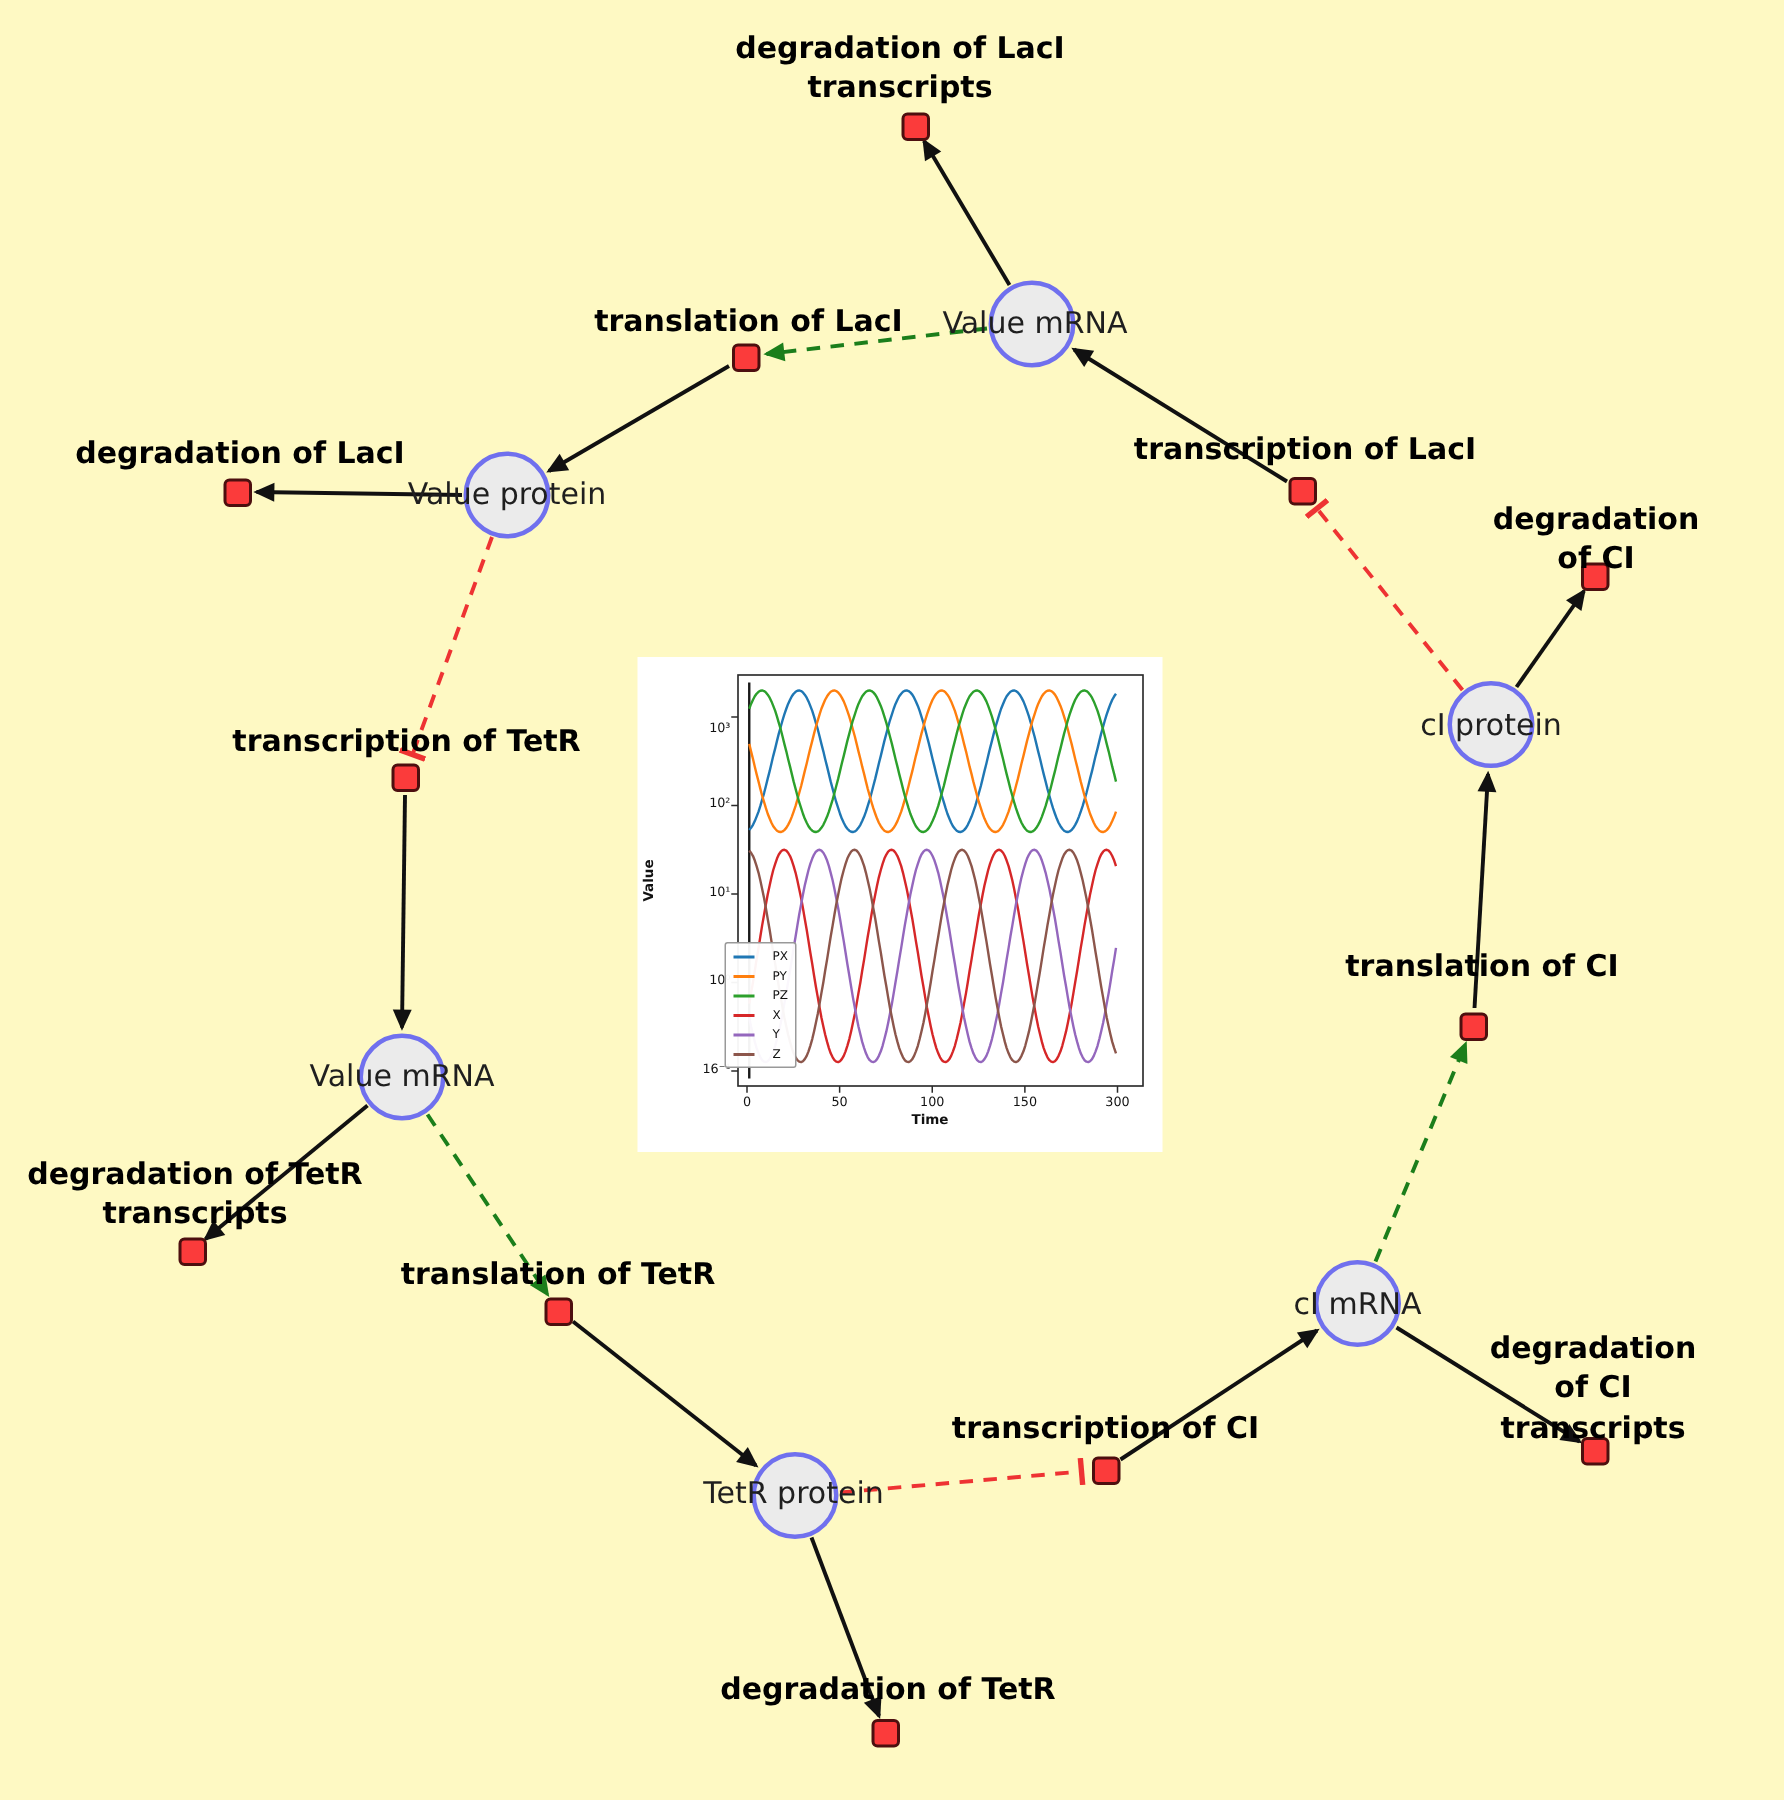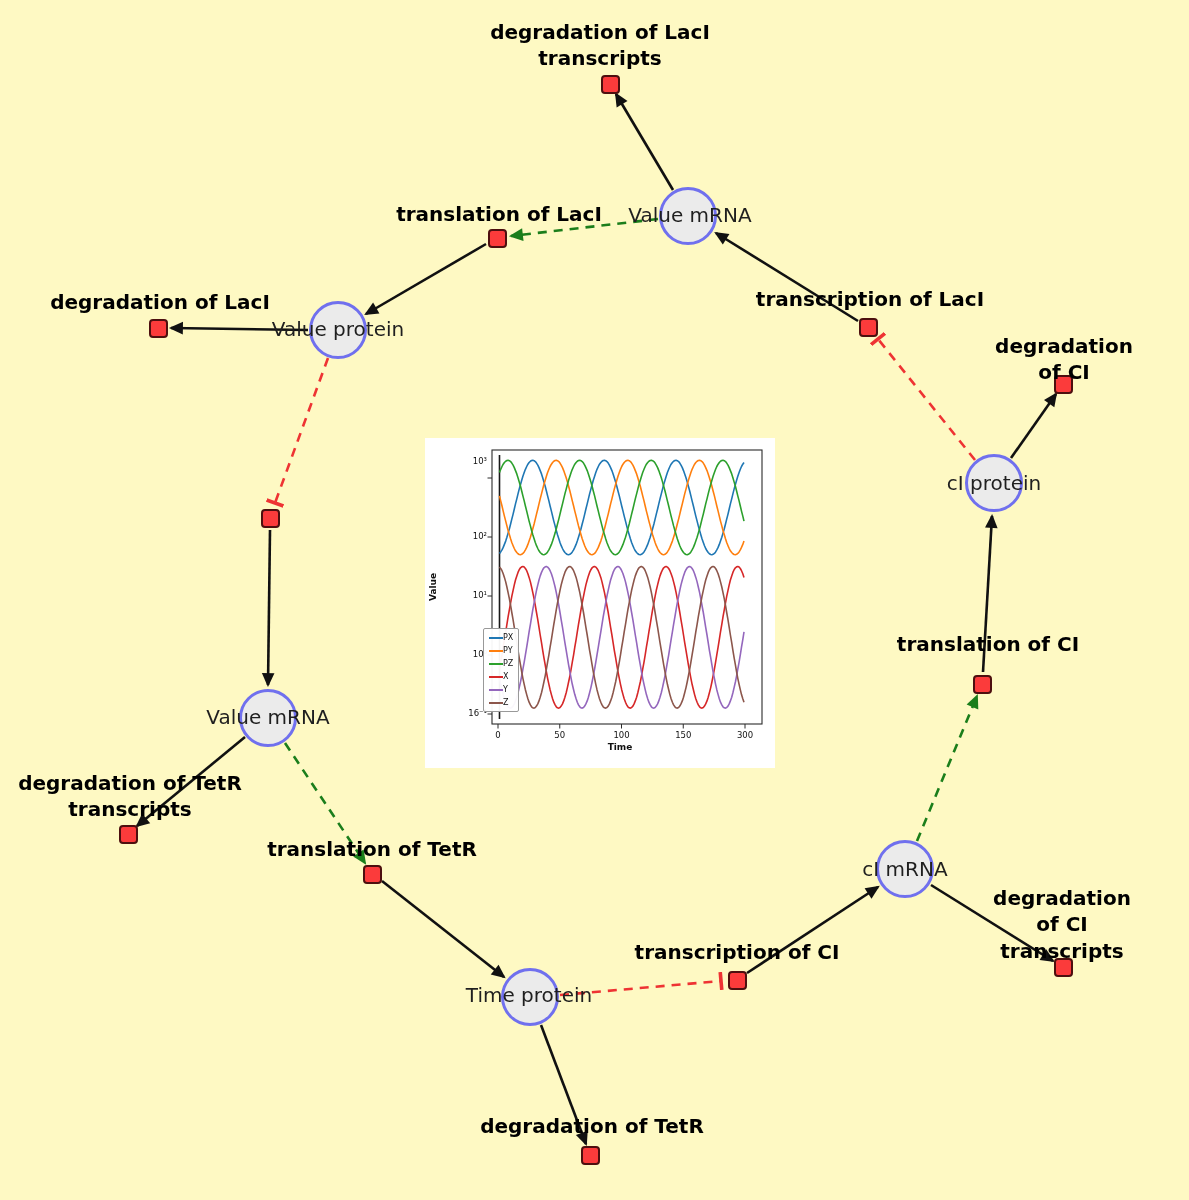--- a/index.html
+++ b/index.html
@@ -17,21 +17,21 @@
   .chart{position:absolute;left:425px;top:438px;width:350px;height:330px;z-index:5;background:#fff;}
   .chart svg{position:absolute;left:0;top:0;}
   .ytick{position:absolute;left:10px;width:52px;text-align:right;font-size:8.5px;color:#111;}
   .xtick{position:absolute;width:30px;text-align:center;top:292px;font-size:8.5px;color:#111;}
   .ylabel{position:absolute;left:-12px;top:144px;width:40px;text-align:center;
           transform:rotate(-90deg);font-size:9px;font-weight:bold;color:#111;}
   .xlabel{position:absolute;left:175px;top:304px;width:40px;text-align:center;
           font-size:9px;font-weight:bold;color:#111;}
   .legend{position:absolute;left:58px;top:190px;padding:3px 5px;border:1px solid #999;
           background:rgba(255,255,255,0.95);display:flex;flex-direction:column;gap:2px;border-radius:2px;}
-  .lg-entry{display:flex;align-items:center;gap:0;height:11px;}
+  .lg-entry{display:flex;align-items:center;gap:12px;height:11px;}
   .lg-line{display:inline-block;width:14px;height:2px;background:#000;}
   .lg-label{font-size:8px;color:#111;}
 </style>
 </head>
 <body>
 
 <div class="canvas">
 
   <svg class="edges" width="1189" height="1200" viewBox="0 0 1189 1200">
     <defs>
@@ -87,33 +87,34 @@
   <div class="reaction" style="left:737px;top:980px"></div>
   <div class="reaction" style="left:1063px;top:967px"></div>
   <div class="reaction" style="left:590px;top:1155px"></div>
 
   <div class="rlabel" style="left:600px;top:45px">degradation of LacI
 transcripts</div>
   <div class="rlabel" style="left:499px;top:214px">translation of LacI</div>
   <div class="rlabel" style="left:870px;top:299px">transcription of LacI</div>
   <div class="rlabel" style="left:160px;top:302px">degradation of LacI</div>
   <div class="rlabel" style="left:1064px;top:359px">degradation of CI</div>
+  <div class="rlabel" style="left:271px;top:494px">transcription of TetR</div>
   <div class="rlabel" style="left:988px;top:644px">translation of CI</div>
   <div class="rlabel" style="left:130px;top:796px">degradation of TetR
 transcripts</div>
   <div class="rlabel" style="left:372px;top:849px">translation of TetR</div>
   <div class="rlabel" style="left:737px;top:952px">transcription of CI</div>
   <div class="rlabel" style="left:1062px;top:925px">degradation of CI
 transcripts</div>
   <div class="rlabel" style="left:592px;top:1126px">degradation of TetR</div>
 
   <div class="slabel" style="left:690px;top:215px">Value mRNA</div>
   <div class="slabel" style="left:338px;top:329px">Value protein</div>
   <div class="slabel" style="left:268px;top:717px">Value mRNA</div>
-  <div class="slabel" style="left:529px;top:995px">Time protein</div>
+  <div class="slabel" style="left:529px;top:995px">TetR protein</div>
   <div class="slabel" style="left:905px;top:869px">cI mRNA</div>
   <div class="slabel" style="left:994px;top:483px">cI protein</div>
 
   <div class="chart">
     <svg id="chart-svg" width="350" height="330" viewBox="0 0 350 330">
       <rect x="67" y="12" width="270" height="274" fill="#fff" stroke="#2b2b2b" stroke-width="1.1"></rect>
 
       <line x1="73" y1="286" x2="73" y2="290.5" stroke="#2b2b2b" stroke-width="1"></line>
       <line x1="134.75" y1="286" x2="134.75" y2="290.5" stroke="#2b2b2b" stroke-width="1"></line>
       <line x1="196.5" y1="286" x2="196.5" y2="290.5" stroke="#2b2b2b" stroke-width="1"></line>
@@ -130,21 +131,21 @@
       <g id="curves">
           <polyline points="74.5,115.4 75.7,113.9 77.0,111.9 78.2,109.4 79.4,106.4 80.7,103.1 81.9,99.3 83.1,95.1 84.4,90.7 85.6,86.0 86.8,81.1 88.1,76.1 89.3,71.0 90.5,65.9 91.8,60.9 93.0,55.9 94.2,51.1 95.5,46.5 96.7,42.2 97.9,38.2 99.2,34.5 100.4,31.3 101.7,28.5 102.9,26.2 104.1,24.5 105.4,23.2 106.6,22.5 107.8,22.3 109.1,22.7 110.3,23.6 111.5,25.1 112.8,27.1 114.0,29.6 115.2,32.6 116.5,35.9 117.7,39.7 118.9,43.9 120.2,48.3 121.4,53.0 122.6,57.9 123.9,62.9 125.1,68.0 126.4,73.1 127.6,78.1 128.8,83.1 130.1,87.9 131.3,92.5 132.5,96.8 133.8,100.8 135.0,104.5 136.2,107.7 137.5,110.5 138.7,112.8 139.9,114.5 141.2,115.8 142.4,116.5 143.6,116.7 144.9,116.3 146.1,115.4 147.3,113.9 148.6,111.9 149.8,109.4 151.1,106.4 152.3,103.1 153.5,99.3 154.8,95.1 156.0,90.7 157.2,86.0 158.5,81.1 159.7,76.1 160.9,71.0 162.2,65.9 163.4,60.9 164.6,55.9 165.9,51.1 167.1,46.5 168.3,42.2 169.6,38.2 170.8,34.5 172.0,31.3 173.3,28.5 174.5,26.2 175.8,24.5 177.0,23.2 178.2,22.5 179.5,22.3 180.7,22.7 181.9,23.6 183.2,25.1 184.4,27.1 185.6,29.6 186.9,32.6 188.1,35.9 189.3,39.7 190.6,43.9 191.8,48.3 193.0,53.0 194.3,57.9 195.5,62.9 196.7,68.0 198.0,73.1 199.2,78.1 200.5,83.1 201.7,87.9 202.9,92.5 204.2,96.8 205.4,100.8 206.6,104.5 207.9,107.7 209.1,110.5 210.3,112.8 211.6,114.5 212.8,115.8 214.0,116.5 215.3,116.7 216.5,116.3 217.7,115.4 219.0,113.9 220.2,111.9 221.4,109.4 222.7,106.4 223.9,103.1 225.2,99.3 226.4,95.1 227.6,90.7 228.9,86.0 230.1,81.1 231.3,76.1 232.6,71.0 233.8,65.9 235.0,60.9 236.3,55.9 237.5,51.1 238.7,46.5 240.0,42.2 241.2,38.2 242.4,34.5 243.7,31.3 244.9,28.5 246.1,26.2 247.4,24.5 248.6,23.2 249.9,22.5 251.1,22.3 252.3,22.7 253.6,23.6 254.8,25.1 256.0,27.1 257.3,29.6 258.5,32.6 259.7,35.9 261.0,39.7 262.2,43.9 263.4,48.3 264.7,53.0 265.9,57.9 267.1,62.9 268.4,68.0 269.6,73.1 270.8,78.1 272.1,83.1 273.3,87.9 274.6,92.5 275.8,96.8 277.0,100.8 278.3,104.5 279.5,107.7 280.7,110.5 282.0,112.8 283.2,114.5 284.4,115.8 285.7,116.5 286.9,116.7 288.1,116.3 289.4,115.4 290.6,113.9 291.8,111.9 293.1,109.4 294.3,106.4 295.5,103.1 296.8,99.3 298.0,95.1 299.3,90.7 300.5,86.0 301.7,81.1 303.0,76.1 304.2,71.0 305.4,65.9 306.7,60.9 307.9,55.9 309.1,51.1 310.4,46.5 311.6,42.2 312.8,38.2 314.1,34.5 315.3,31.3 316.5,28.5 317.8,26.2 319.0,24.5" fill="none" stroke="#1f77b4" stroke-width="1.6" stroke-linejoin="round"></polyline>
           <polyline points="74.5,57.9 75.7,62.9 77.0,68.0 78.2,73.1 79.4,78.1 80.7,83.1 81.9,87.9 83.1,92.5 84.4,96.8 85.6,100.8 86.8,104.5 88.1,107.7 89.3,110.5 90.5,112.8 91.8,114.5 93.0,115.8 94.2,116.5 95.5,116.7 96.7,116.3 97.9,115.4 99.2,113.9 100.4,111.9 101.7,109.4 102.9,106.4 104.1,103.1 105.4,99.3 106.6,95.1 107.8,90.7 109.1,86.0 110.3,81.1 111.5,76.1 112.8,71.0 114.0,65.9 115.2,60.9 116.5,55.9 117.7,51.1 118.9,46.5 120.2,42.2 121.4,38.2 122.6,34.5 123.9,31.3 125.1,28.5 126.4,26.2 127.6,24.5 128.8,23.2 130.1,22.5 131.3,22.3 132.5,22.7 133.8,23.6 135.0,25.1 136.2,27.1 137.5,29.6 138.7,32.6 139.9,35.9 141.2,39.7 142.4,43.9 143.6,48.3 144.9,53.0 146.1,57.9 147.3,62.9 148.6,68.0 149.8,73.1 151.1,78.1 152.3,83.1 153.5,87.9 154.8,92.5 156.0,96.8 157.2,100.8 158.5,104.5 159.7,107.7 160.9,110.5 162.2,112.8 163.4,114.5 164.6,115.8 165.9,116.5 167.1,116.7 168.3,116.3 169.6,115.4 170.8,113.9 172.0,111.9 173.3,109.4 174.5,106.4 175.8,103.1 177.0,99.3 178.2,95.1 179.5,90.7 180.7,86.0 181.9,81.1 183.2,76.1 184.4,71.0 185.6,65.9 186.9,60.9 188.1,55.9 189.3,51.1 190.6,46.5 191.8,42.2 193.0,38.2 194.3,34.5 195.5,31.3 196.7,28.5 198.0,26.2 199.2,24.5 200.5,23.2 201.7,22.5 202.9,22.3 204.2,22.7 205.4,23.6 206.6,25.1 207.9,27.1 209.1,29.6 210.3,32.6 211.6,35.9 212.8,39.7 214.0,43.9 215.3,48.3 216.5,53.0 217.7,57.9 219.0,62.9 220.2,68.0 221.4,73.1 222.7,78.1 223.9,83.1 225.2,87.9 226.4,92.5 227.6,96.8 228.9,100.8 230.1,104.5 231.3,107.7 232.6,110.5 233.8,112.8 235.0,114.5 236.3,115.8 237.5,116.5 238.7,116.7 240.0,116.3 241.2,115.4 242.4,113.9 243.7,111.9 244.9,109.4 246.1,106.4 247.4,103.1 248.6,99.3 249.9,95.1 251.1,90.7 252.3,86.0 253.6,81.1 254.8,76.1 256.0,71.0 257.3,65.9 258.5,60.9 259.7,55.9 261.0,51.1 262.2,46.5 263.4,42.2 264.7,38.2 265.9,34.5 267.1,31.3 268.4,28.5 269.6,26.2 270.8,24.5 272.1,23.2 273.3,22.5 274.6,22.3 275.8,22.7 277.0,23.6 278.3,25.1 279.5,27.1 280.7,29.6 282.0,32.6 283.2,35.9 284.4,39.7 285.7,43.9 286.9,48.3 288.1,53.0 289.4,57.9 290.6,62.9 291.8,68.0 293.1,73.1 294.3,78.1 295.5,83.1 296.8,87.9 298.0,92.5 299.3,96.8 300.5,100.8 301.7,104.5 303.0,107.7 304.2,110.5 305.4,112.8 306.7,114.5 307.9,115.8 309.1,116.5 310.4,116.7 311.6,116.3 312.8,115.4 314.1,113.9 315.3,111.9 316.5,109.4 317.8,106.4 319.0,103.1" fill="none" stroke="#ff7f0e" stroke-width="1.6" stroke-linejoin="round"></polyline>
           <polyline points="74.5,34.5 75.7,31.3 77.0,28.5 78.2,26.2 79.4,24.5 80.7,23.2 81.9,22.5 83.1,22.3 84.4,22.7 85.6,23.6 86.8,25.1 88.1,27.1 89.3,29.6 90.5,32.6 91.8,35.9 93.0,39.7 94.2,43.9 95.5,48.3 96.7,53.0 97.9,57.9 99.2,62.9 100.4,68.0 101.7,73.1 102.9,78.1 104.1,83.1 105.4,87.9 106.6,92.5 107.8,96.8 109.1,100.8 110.3,104.5 111.5,107.7 112.8,110.5 114.0,112.8 115.2,114.5 116.5,115.8 117.7,116.5 118.9,116.7 120.2,116.3 121.4,115.4 122.6,113.9 123.9,111.9 125.1,109.4 126.4,106.4 127.6,103.1 128.8,99.3 130.1,95.1 131.3,90.7 132.5,86.0 133.8,81.1 135.0,76.1 136.2,71.0 137.5,65.9 138.7,60.9 139.9,55.9 141.2,51.1 142.4,46.5 143.6,42.2 144.9,38.2 146.1,34.5 147.3,31.3 148.6,28.5 149.8,26.2 151.1,24.5 152.3,23.2 153.5,22.5 154.8,22.3 156.0,22.7 157.2,23.6 158.5,25.1 159.7,27.1 160.9,29.6 162.2,32.6 163.4,35.9 164.6,39.7 165.9,43.9 167.1,48.3 168.3,53.0 169.6,57.9 170.8,62.9 172.0,68.0 173.3,73.1 174.5,78.1 175.8,83.1 177.0,87.9 178.2,92.5 179.5,96.8 180.7,100.8 181.9,104.5 183.2,107.7 184.4,110.5 185.6,112.8 186.9,114.5 188.1,115.8 189.3,116.5 190.6,116.7 191.8,116.3 193.0,115.4 194.3,113.9 195.5,111.9 196.7,109.4 198.0,106.4 199.2,103.1 200.5,99.3 201.7,95.1 202.9,90.7 204.2,86.0 205.4,81.1 206.6,76.1 207.9,71.0 209.1,65.9 210.3,60.9 211.6,55.9 212.8,51.1 214.0,46.5 215.3,42.2 216.5,38.2 217.7,34.5 219.0,31.3 220.2,28.5 221.4,26.2 222.7,24.5 223.9,23.2 225.2,22.5 226.4,22.3 227.6,22.7 228.9,23.6 230.1,25.1 231.3,27.1 232.6,29.6 233.8,32.6 235.0,35.9 236.3,39.7 237.5,43.9 238.7,48.3 240.0,53.0 241.2,57.9 242.4,62.9 243.7,68.0 244.9,73.1 246.1,78.1 247.4,83.1 248.6,87.9 249.9,92.5 251.1,96.8 252.3,100.8 253.6,104.5 254.8,107.7 256.0,110.5 257.3,112.8 258.5,114.5 259.7,115.8 261.0,116.5 262.2,116.7 263.4,116.3 264.7,115.4 265.9,113.9 267.1,111.9 268.4,109.4 269.6,106.4 270.8,103.1 272.1,99.3 273.3,95.1 274.6,90.7 275.8,86.0 277.0,81.1 278.3,76.1 279.5,71.0 280.7,65.9 282.0,60.9 283.2,55.9 284.4,51.1 285.7,46.5 286.9,42.2 288.1,38.2 289.4,34.5 290.6,31.3 291.8,28.5 293.1,26.2 294.3,24.5 295.5,23.2 296.8,22.5 298.0,22.3 299.3,22.7 300.5,23.6 301.7,25.1 303.0,27.1 304.2,29.6 305.4,32.6 306.7,35.9 307.9,39.7 309.1,43.9 310.4,48.3 311.6,53.0 312.8,57.9 314.1,62.9 315.3,68.0 316.5,73.1 317.8,78.1 319.0,83.1" fill="none" stroke="#2ca02c" stroke-width="1.6" stroke-linejoin="round"></polyline>
           <polyline points="74.5,231.1 75.7,224.1 77.0,216.8 78.2,209.2 79.4,201.6 80.7,193.9 81.9,186.3 83.1,178.9 84.4,171.7 85.6,164.8 86.8,158.3 88.1,152.3 89.3,146.9 90.5,142.0 91.8,137.9 93.0,134.4 94.2,131.7 95.5,129.8 96.7,128.8 97.9,128.5 99.2,129.1 100.4,130.5 101.7,132.7 102.9,135.7 104.1,139.4 105.4,143.9 106.6,149.0 107.8,154.6 109.1,160.8 110.3,167.5 111.5,174.5 112.8,181.8 114.0,189.4 115.2,197.0 116.5,204.7 117.7,212.3 118.9,219.7 120.2,226.9 121.4,233.8 122.6,240.3 123.9,246.3 125.1,251.7 126.4,256.6 127.6,260.7 128.8,264.2 130.1,266.9 131.3,268.8 132.5,269.8 133.8,270.1 135.0,269.5 136.2,268.1 137.5,265.9 138.7,262.9 139.9,259.2 141.2,254.7 142.4,249.6 143.6,244.0 144.9,237.8 146.1,231.1 147.3,224.1 148.6,216.8 149.8,209.2 151.1,201.6 152.3,193.9 153.5,186.3 154.8,178.9 156.0,171.7 157.2,164.8 158.5,158.3 159.7,152.3 160.9,146.9 162.2,142.0 163.4,137.9 164.6,134.4 165.9,131.7 167.1,129.8 168.3,128.8 169.6,128.5 170.8,129.1 172.0,130.5 173.3,132.7 174.5,135.7 175.8,139.4 177.0,143.9 178.2,149.0 179.5,154.6 180.7,160.8 181.9,167.5 183.2,174.5 184.4,181.8 185.6,189.4 186.9,197.0 188.1,204.7 189.3,212.3 190.6,219.7 191.8,226.9 193.0,233.8 194.3,240.3 195.5,246.3 196.7,251.7 198.0,256.6 199.2,260.7 200.5,264.2 201.7,266.9 202.9,268.8 204.2,269.8 205.4,270.1 206.6,269.5 207.9,268.1 209.1,265.9 210.3,262.9 211.6,259.2 212.8,254.7 214.0,249.6 215.3,244.0 216.5,237.8 217.7,231.1 219.0,224.1 220.2,216.8 221.4,209.2 222.7,201.6 223.9,193.9 225.2,186.3 226.4,178.9 227.6,171.7 228.9,164.8 230.1,158.3 231.3,152.3 232.6,146.9 233.8,142.0 235.0,137.9 236.3,134.4 237.5,131.7 238.7,129.8 240.0,128.8 241.2,128.5 242.4,129.1 243.7,130.5 244.9,132.7 246.1,135.7 247.4,139.4 248.6,143.9 249.9,149.0 251.1,154.6 252.3,160.8 253.6,167.5 254.8,174.5 256.0,181.8 257.3,189.4 258.5,197.0 259.7,204.7 261.0,212.3 262.2,219.7 263.4,226.9 264.7,233.8 265.9,240.3 267.1,246.3 268.4,251.7 269.6,256.6 270.8,260.7 272.1,264.2 273.3,266.9 274.6,268.8 275.8,269.8 277.0,270.1 278.3,269.5 279.5,268.1 280.7,265.9 282.0,262.9 283.2,259.2 284.4,254.7 285.7,249.6 286.9,244.0 288.1,237.8 289.4,231.1 290.6,224.1 291.8,216.8 293.1,209.2 294.3,201.6 295.5,193.9 296.8,186.3 298.0,178.9 299.3,171.7 300.5,164.8 301.7,158.3 303.0,152.3 304.2,146.9 305.4,142.0 306.7,137.9 307.9,134.4 309.1,131.7 310.4,129.8 311.6,128.8 312.8,128.5 314.1,129.1 315.3,130.5 316.5,132.7 317.8,135.7 319.0,139.4" fill="none" stroke="#d62728" stroke-width="1.6" stroke-linejoin="round"></polyline>
           <polyline points="74.5,240.3 75.7,246.3 77.0,251.7 78.2,256.6 79.4,260.7 80.7,264.2 81.9,266.9 83.1,268.8 84.4,269.8 85.6,270.1 86.8,269.5 88.1,268.1 89.3,265.9 90.5,262.9 91.8,259.2 93.0,254.7 94.2,249.6 95.5,244.0 96.7,237.8 97.9,231.1 99.2,224.1 100.4,216.8 101.7,209.2 102.9,201.6 104.1,193.9 105.4,186.3 106.6,178.9 107.8,171.7 109.1,164.8 110.3,158.3 111.5,152.3 112.8,146.9 114.0,142.0 115.2,137.9 116.5,134.4 117.7,131.7 118.9,129.8 120.2,128.8 121.4,128.5 122.6,129.1 123.9,130.5 125.1,132.7 126.4,135.7 127.6,139.4 128.8,143.9 130.1,149.0 131.3,154.6 132.5,160.8 133.8,167.5 135.0,174.5 136.2,181.8 137.5,189.4 138.7,197.0 139.9,204.7 141.2,212.3 142.4,219.7 143.6,226.9 144.9,233.8 146.1,240.3 147.3,246.3 148.6,251.7 149.8,256.6 151.1,260.7 152.3,264.2 153.5,266.9 154.8,268.8 156.0,269.8 157.2,270.1 158.5,269.5 159.7,268.1 160.9,265.9 162.2,262.9 163.4,259.2 164.6,254.7 165.9,249.6 167.1,244.0 168.3,237.8 169.6,231.1 170.8,224.1 172.0,216.8 173.3,209.2 174.5,201.6 175.8,193.9 177.0,186.3 178.2,178.9 179.5,171.7 180.7,164.8 181.9,158.3 183.2,152.3 184.4,146.9 185.6,142.0 186.9,137.9 188.1,134.4 189.3,131.7 190.6,129.8 191.8,128.8 193.0,128.5 194.3,129.1 195.5,130.5 196.7,132.7 198.0,135.7 199.2,139.4 200.5,143.9 201.7,149.0 202.9,154.6 204.2,160.8 205.4,167.5 206.6,174.5 207.9,181.8 209.1,189.4 210.3,197.0 211.6,204.7 212.8,212.3 214.0,219.7 215.3,226.9 216.5,233.8 217.7,240.3 219.0,246.3 220.2,251.7 221.4,256.6 222.7,260.7 223.9,264.2 225.2,266.9 226.4,268.8 227.6,269.8 228.9,270.1 230.1,269.5 231.3,268.1 232.6,265.9 233.8,262.9 235.0,259.2 236.3,254.7 237.5,249.6 238.7,244.0 240.0,237.8 241.2,231.1 242.4,224.1 243.7,216.8 244.9,209.2 246.1,201.6 247.4,193.9 248.6,186.3 249.9,178.9 251.1,171.7 252.3,164.8 253.6,158.3 254.8,152.3 256.0,146.9 257.3,142.0 258.5,137.9 259.7,134.4 261.0,131.7 262.2,129.8 263.4,128.8 264.7,128.5 265.9,129.1 267.1,130.5 268.4,132.7 269.6,135.7 270.8,139.4 272.1,143.9 273.3,149.0 274.6,154.6 275.8,160.8 277.0,167.5 278.3,174.5 279.5,181.8 280.7,189.4 282.0,197.0 283.2,204.7 284.4,212.3 285.7,219.7 286.9,226.9 288.1,233.8 289.4,240.3 290.6,246.3 291.8,251.7 293.1,256.6 294.3,260.7 295.5,264.2 296.8,266.9 298.0,268.8 299.3,269.8 300.5,270.1 301.7,269.5 303.0,268.1 304.2,265.9 305.4,262.9 306.7,259.2 307.9,254.7 309.1,249.6 310.4,244.0 311.6,237.8 312.8,231.1 314.1,224.1 315.3,216.8 316.5,209.2 317.8,201.6 319.0,193.9" fill="none" stroke="#9467bd" stroke-width="1.6" stroke-linejoin="round"></polyline>
           <polyline points="74.5,129.1 75.7,130.5 77.0,132.7 78.2,135.7 79.4,139.4 80.7,143.9 81.9,149.0 83.1,154.6 84.4,160.8 85.6,167.5 86.8,174.5 88.1,181.8 89.3,189.4 90.5,197.0 91.8,204.7 93.0,212.3 94.2,219.7 95.5,226.9 96.7,233.8 97.9,240.3 99.2,246.3 100.4,251.7 101.7,256.6 102.9,260.7 104.1,264.2 105.4,266.9 106.6,268.8 107.8,269.8 109.1,270.1 110.3,269.5 111.5,268.1 112.8,265.9 114.0,262.9 115.2,259.2 116.5,254.7 117.7,249.6 118.9,244.0 120.2,237.8 121.4,231.1 122.6,224.1 123.9,216.8 125.1,209.2 126.4,201.6 127.6,193.9 128.8,186.3 130.1,178.9 131.3,171.7 132.5,164.8 133.8,158.3 135.0,152.3 136.2,146.9 137.5,142.0 138.7,137.9 139.9,134.4 141.2,131.7 142.4,129.8 143.6,128.8 144.9,128.5 146.1,129.1 147.3,130.5 148.6,132.7 149.8,135.7 151.1,139.4 152.3,143.9 153.5,149.0 154.8,154.6 156.0,160.8 157.2,167.5 158.5,174.5 159.7,181.8 160.9,189.4 162.2,197.0 163.4,204.7 164.6,212.3 165.9,219.7 167.1,226.9 168.3,233.8 169.6,240.3 170.8,246.3 172.0,251.7 173.3,256.6 174.5,260.7 175.8,264.2 177.0,266.9 178.2,268.8 179.5,269.8 180.7,270.1 181.9,269.5 183.2,268.1 184.4,265.9 185.6,262.9 186.9,259.2 188.1,254.7 189.3,249.6 190.6,244.0 191.8,237.8 193.0,231.1 194.3,224.1 195.5,216.8 196.7,209.2 198.0,201.6 199.2,193.9 200.5,186.3 201.7,178.9 202.9,171.7 204.2,164.8 205.4,158.3 206.6,152.3 207.9,146.9 209.1,142.0 210.3,137.9 211.6,134.4 212.8,131.7 214.0,129.8 215.3,128.8 216.5,128.5 217.7,129.1 219.0,130.5 220.2,132.7 221.4,135.7 222.7,139.4 223.9,143.9 225.2,149.0 226.4,154.6 227.6,160.8 228.9,167.5 230.1,174.5 231.3,181.8 232.6,189.4 233.8,197.0 235.0,204.7 236.3,212.3 237.5,219.7 238.7,226.9 240.0,233.8 241.2,240.3 242.4,246.3 243.7,251.7 244.9,256.6 246.1,260.7 247.4,264.2 248.6,266.9 249.9,268.8 251.1,269.8 252.3,270.1 253.6,269.5 254.8,268.1 256.0,265.9 257.3,262.9 258.5,259.2 259.7,254.7 261.0,249.6 262.2,244.0 263.4,237.8 264.7,231.1 265.9,224.1 267.1,216.8 268.4,209.2 269.6,201.6 270.8,193.9 272.1,186.3 273.3,178.9 274.6,171.7 275.8,164.8 277.0,158.3 278.3,152.3 279.5,146.9 280.7,142.0 282.0,137.9 283.2,134.4 284.4,131.7 285.7,129.8 286.9,128.8 288.1,128.5 289.4,129.1 290.6,130.5 291.8,132.7 293.1,135.7 294.3,139.4 295.5,143.9 296.8,149.0 298.0,154.6 299.3,160.8 300.5,167.5 301.7,174.5 303.0,181.8 304.2,189.4 305.4,197.0 306.7,204.7 307.9,212.3 309.1,219.7 310.4,226.9 311.6,233.8 312.8,240.3 314.1,246.3 315.3,251.7 316.5,256.6 317.8,260.7 319.0,264.2" fill="none" stroke="#8c564b" stroke-width="1.6" stroke-linejoin="round"></polyline>
         </g>
     </svg>
 
-    <div class="ytick" style="top:18px">10³</div>
+    <div class="ytick" style="top:43px">10³</div>
     <div class="ytick" style="top:93px">10²</div>
     <div class="ytick" style="top:152px">10¹</div>
     <div class="ytick" style="top:211px">10⁰</div>
     <div class="ytick" style="top:270px">16⁻¹</div>
 
     <div class="xtick" style="left:58px">0</div>
     <div class="xtick" style="left:119.75px">50</div>
     <div class="xtick" style="left:181.5px">100</div>
     <div class="xtick" style="left:243.25px">150</div>
     <div class="xtick" style="left:305px">300</div>

